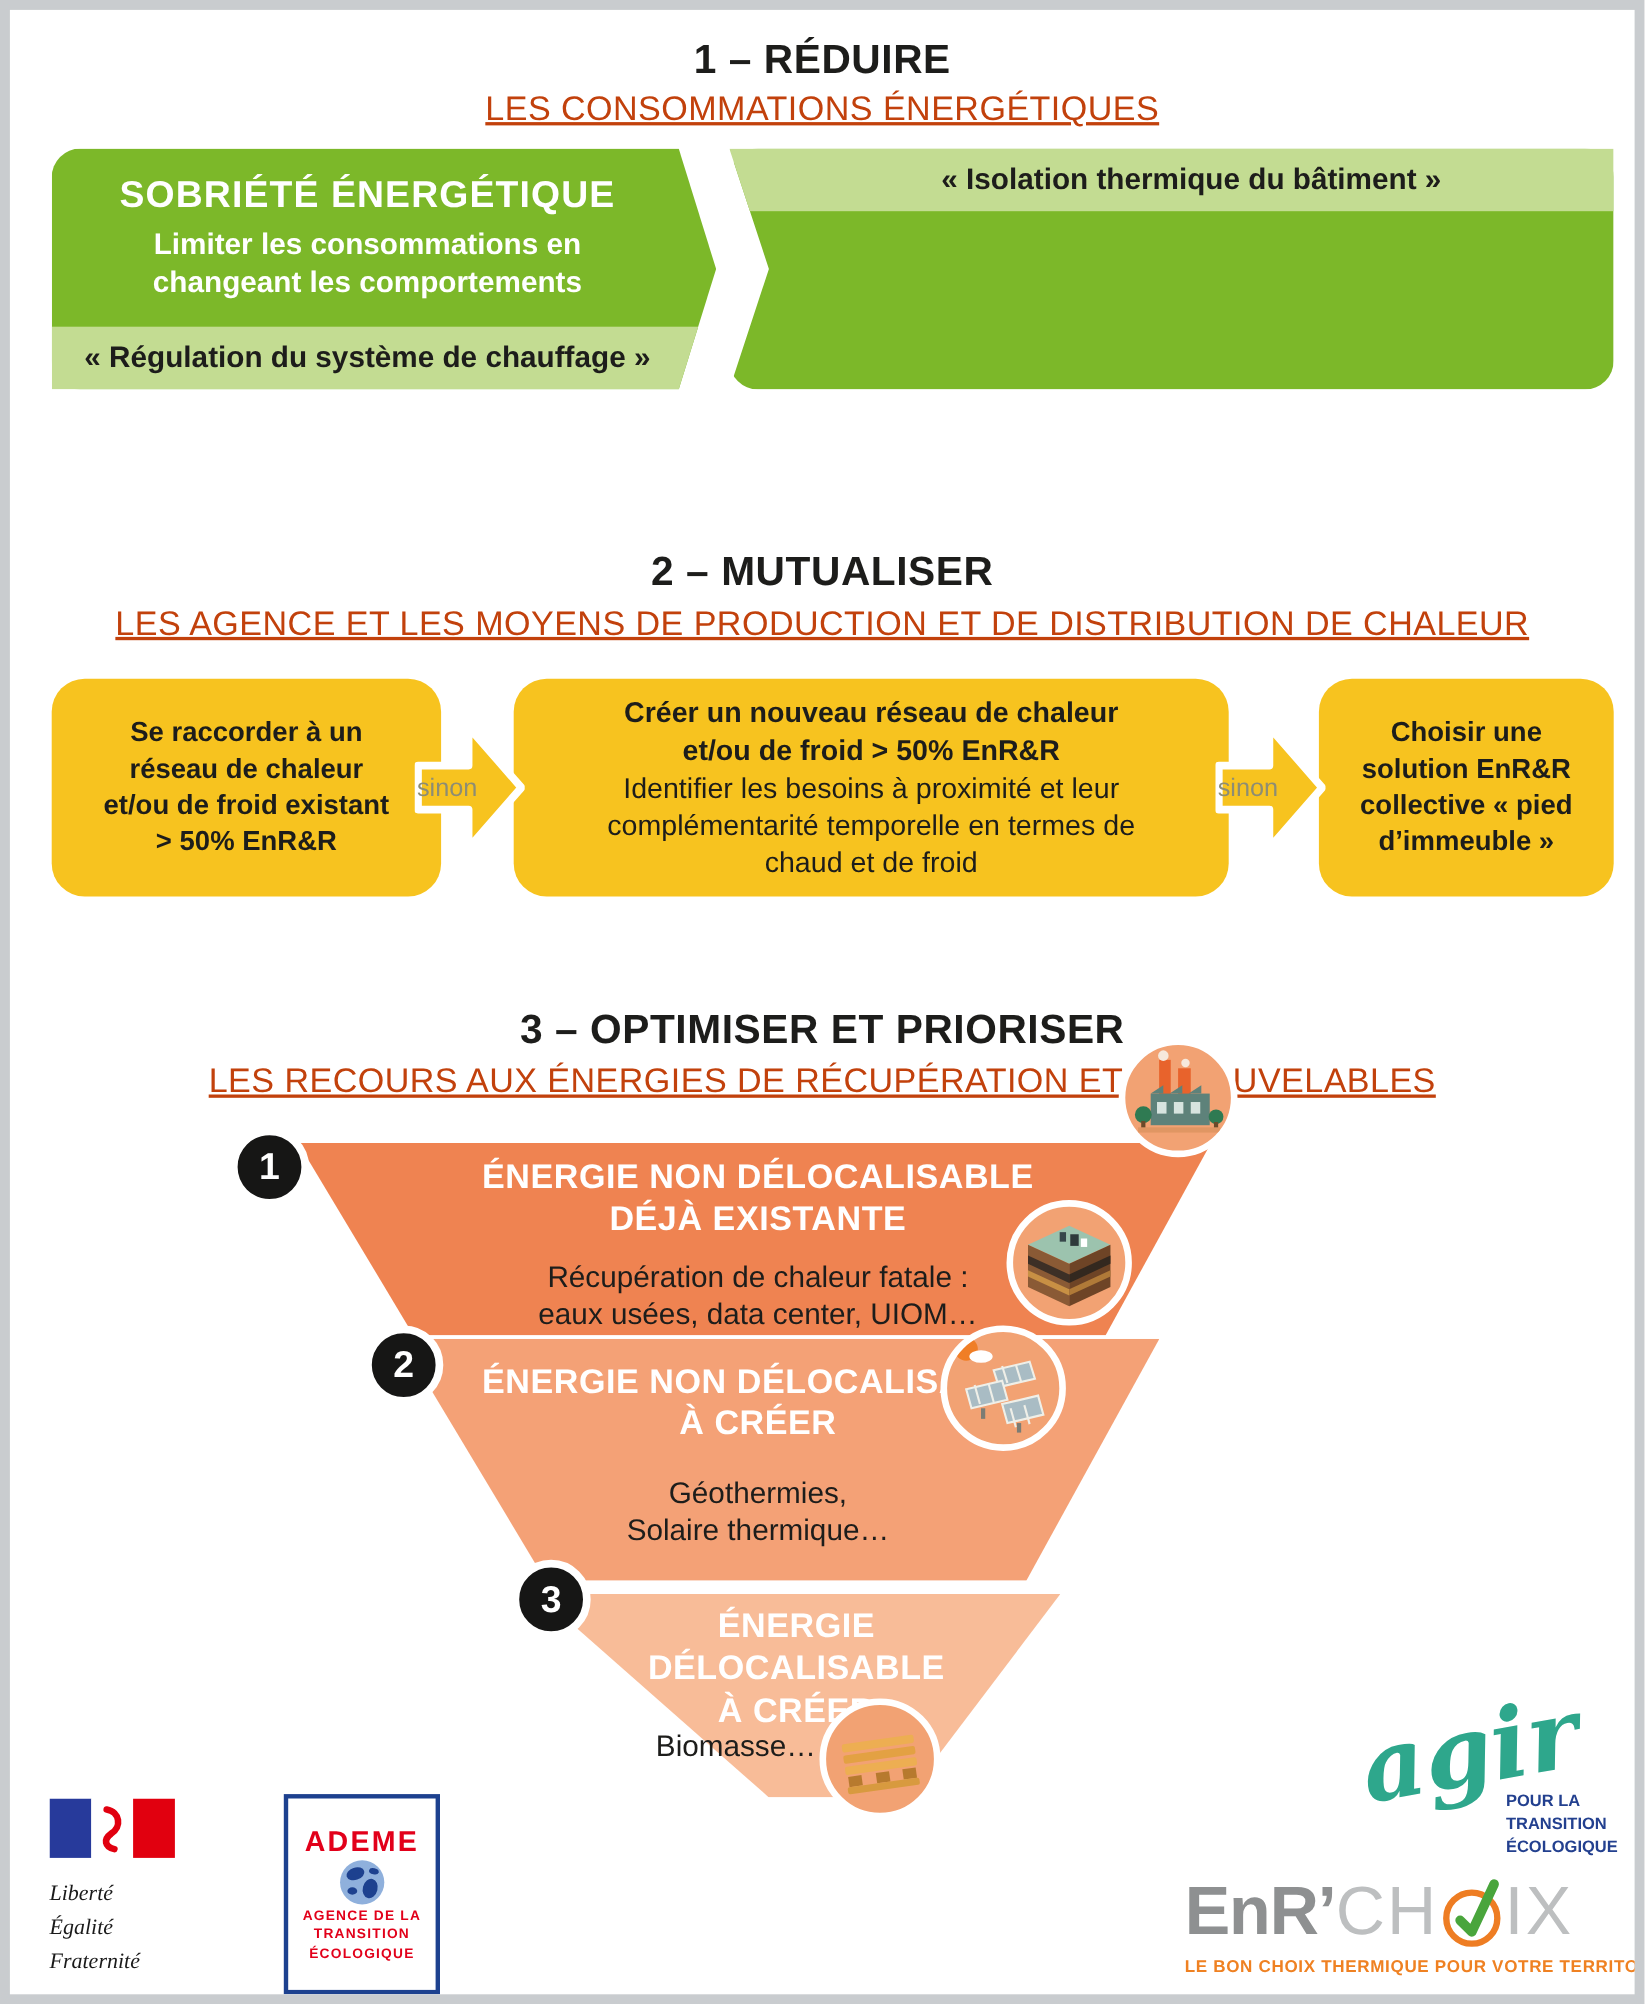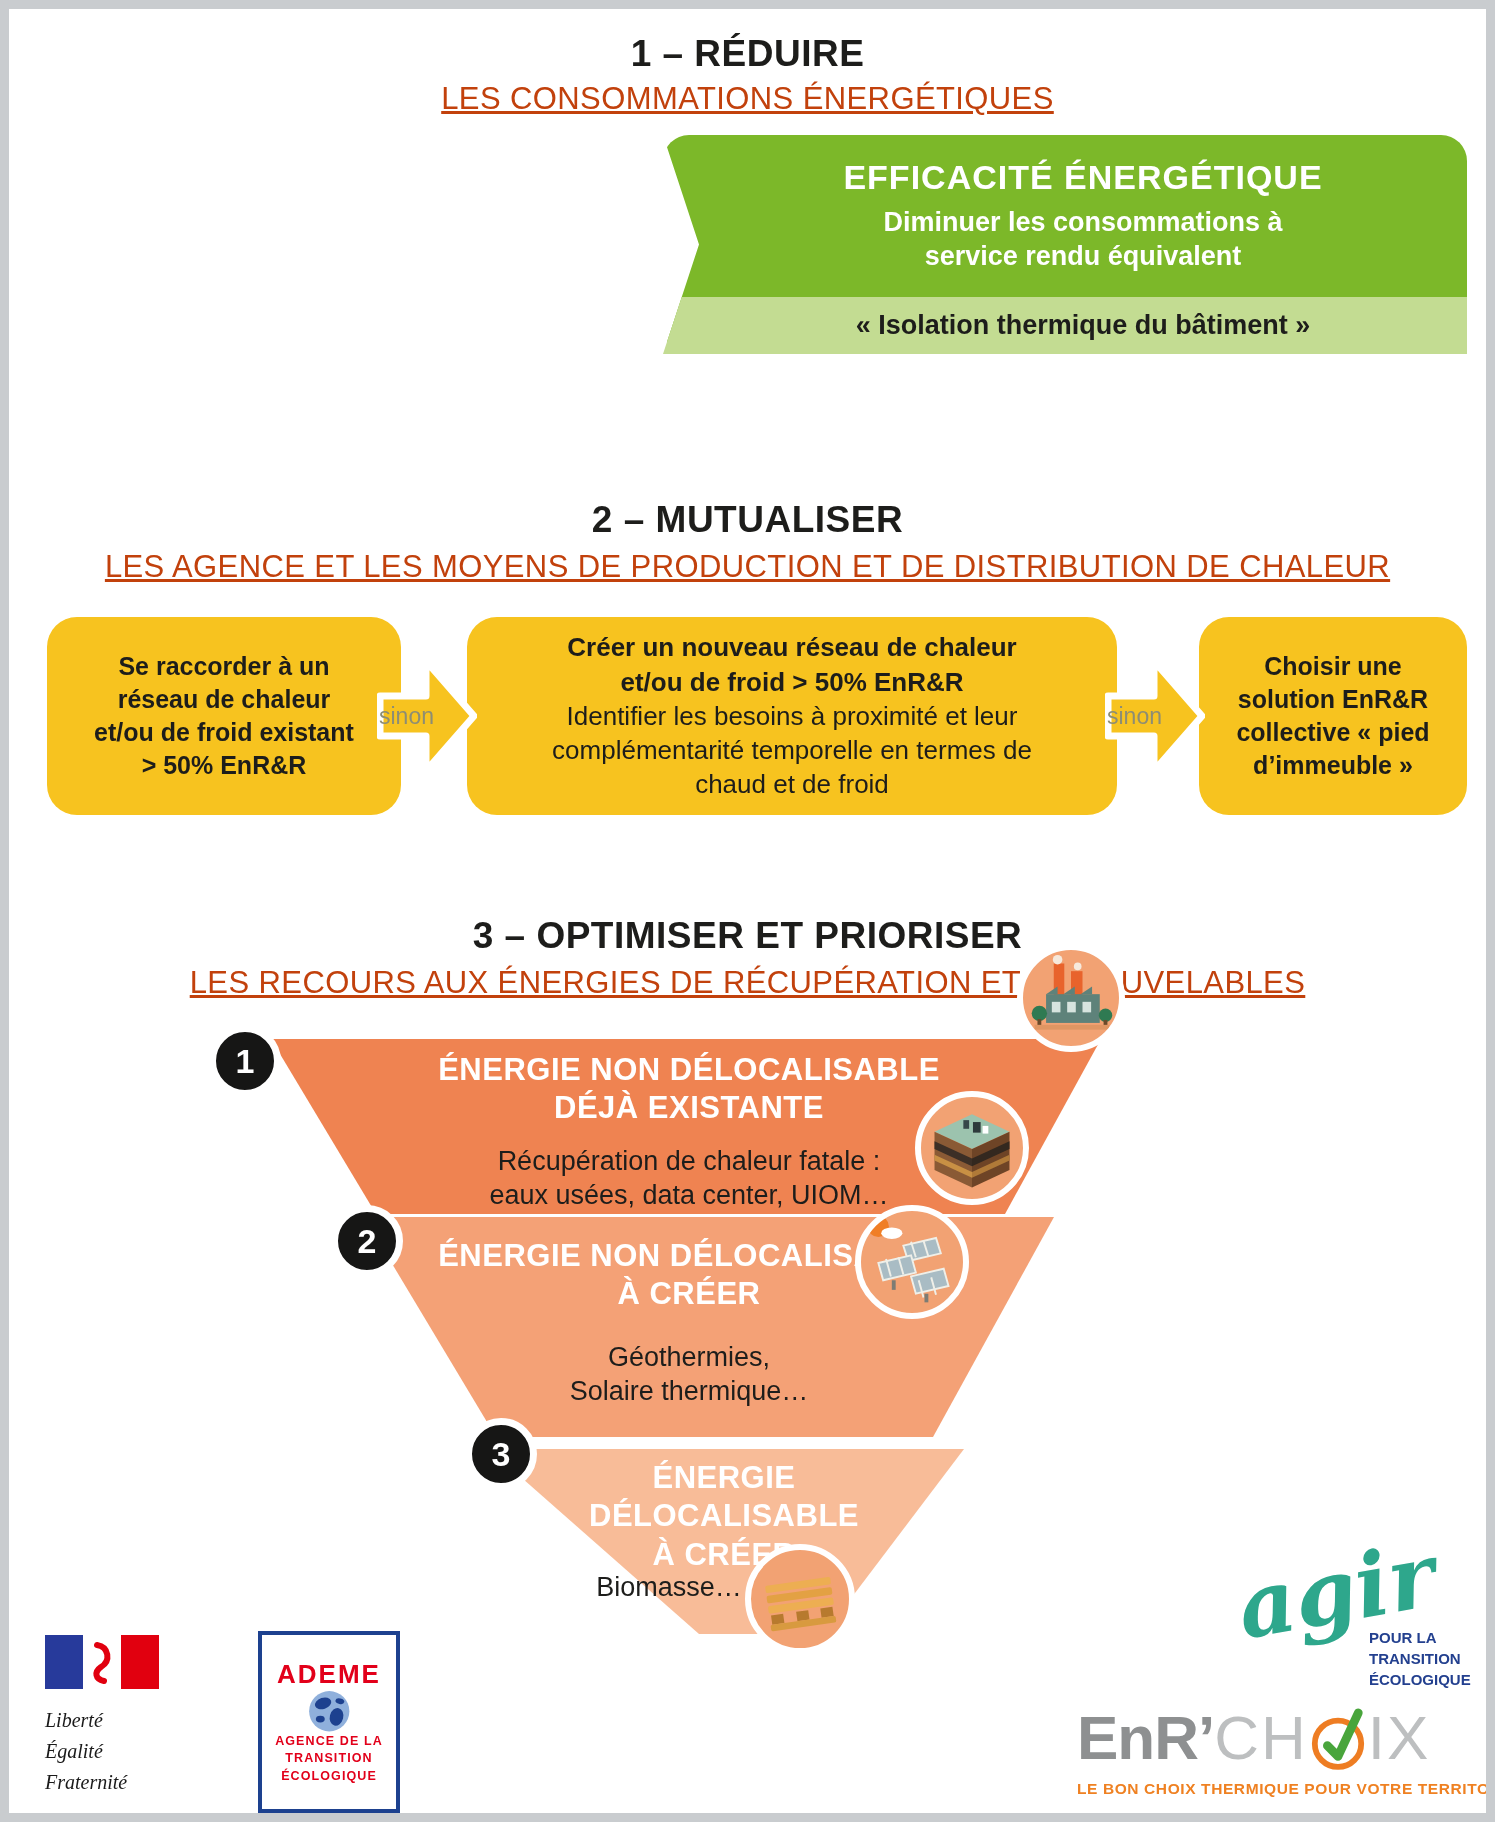--- a/index.html
+++ b/index.html
@@ -101,26 +101,29 @@
 </style>
 </head>
 <body>
 
 <div class="page">
 
   <div class="tblock h-main t1-title">1 – RÉDUIRE</div>
   <div class="tblock h-sub t1-sub">LES CONSOMMATIONS ÉNERGÉTIQUES</div>
 
   <div class="green-row">
+    <div class="gbox left">
+      <div class="g-main">
+        <div class="g-title">SOBRIÉTÉ ÉNERGÉTIQUE</div>
+        <div class="g-body pre">Limiter les consommations en
+changeant les comportements</div>
+      </div>
+      <div class="g-quote">« Régulation du système de chauffage »</div>
+    </div>
     <div class="gbox right">
-      <div class="g-main">
-        <div class="g-title">EFFICACITÉ ÉNERGÉTIQUE</div>
-        <div class="g-body pre">Diminuer les consommations à
-service rendu équivalent</div>
-      </div>
       <div class="g-quote">« Isolation thermique du bâtiment »</div>
     </div>
   </div>
 
   <div class="tblock h-main t2-title">2 – MUTUALISER</div>
   <div class="tblock h-sub t2-sub">LES AGENCE ET LES MOYENS DE PRODUCTION ET DE DISTRIBUTION DE CHALEUR</div>
 
   <div class="yrow">
     <div class="ybox b1 pre">Se raccorder à un
 réseau de chaleur

